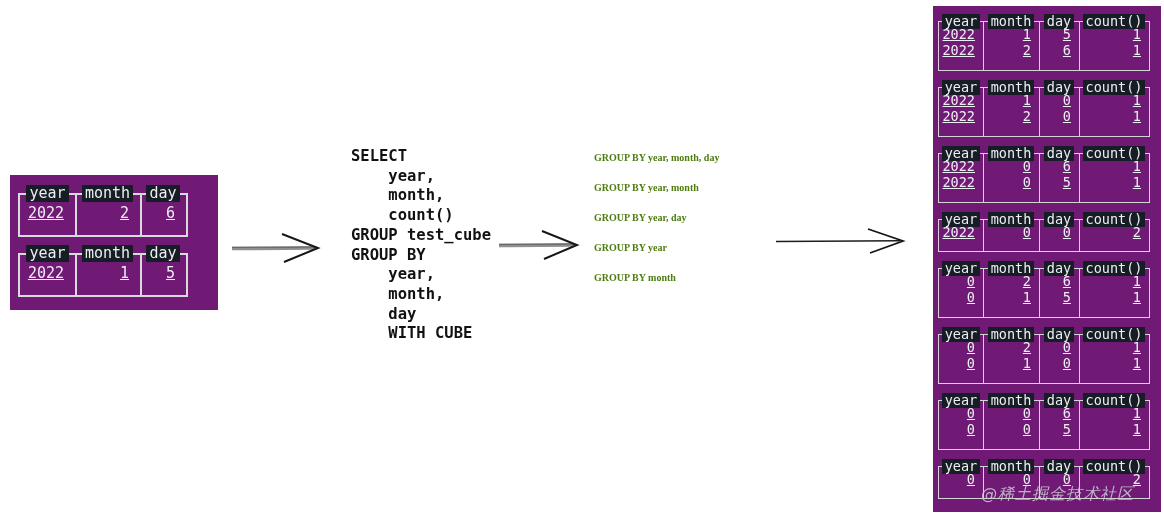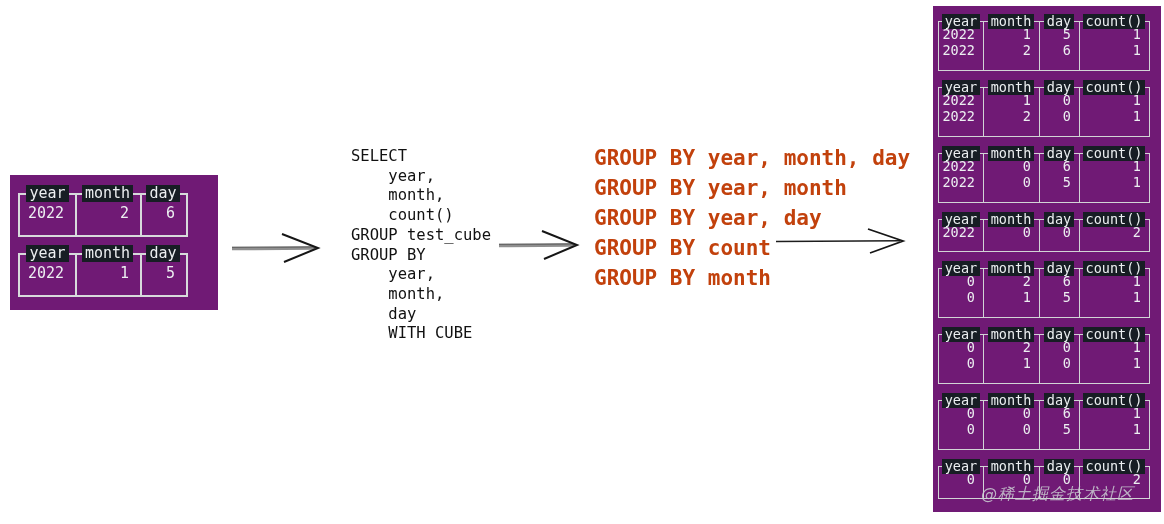--- a/index.html
+++ b/index.html
@@ -21,31 +21,31 @@
   .vsep{position:absolute;top:0;bottom:0;background:#d8dadc;z-index:1;}
   .lt .vsep{width:2px;}
   .rt .vsep{width:1px;background:#d2d4d6;}
   .lt .s1{left:55px}.lt .s2{left:120px}
   .rt .s1{left:44px}.rt .s2{left:100px}.rt .s3{left:140px}
   .chhead{position:absolute;left:0;right:0;display:grid;z-index:2;}
   .lt .chhead{top:-10px;grid-template-columns:55px 65px 46px;}
   .rt .chhead{top:-8px;grid-template-columns:44px 56px 40px 70px;}
   .chhead span{justify-self:center;background:#171d24;padding:0 3px;line-height:17px;white-space:nowrap;}
   .rt .chhead span{line-height:15px;}
-  .chbody{position:absolute;left:0;right:16px;display:grid;z-index:1;}
+  .chbody{position:absolute;left:0;right:16px;display:grid;z-index:1;text-decoration:underline;}
   .lt .chbody{top:9px;grid-template-columns:55px 65px 46px;}
   .rt .chbody{top:5px;grid-template-columns:44px 56px 40px 70px;}
   .chbody span{text-align:right;}
   .lt .chbody span{padding-right:11px;line-height:19px;}
   .rt .chbody span{padding-right:8px;line-height:15.5px;}
 
   
-  .sqlcode{position:absolute;left:351px;top:147px;font-size:15.5px;font-weight:400;color:#111;}
+  .sqlcode{position:absolute;left:351px;top:147px;font-size:15.5px;font-weight:700;color:#111;}
   .sqlcode div{white-space:pre;line-height:19.7px;}
-  .glist{position:absolute;left:594px;top:143px;font-size:21px;font-weight:600;color:#c2410c;}
+  .glist{position:absolute;left:594px;top:143px;font-size:10px;font-weight:600;color:#4d7c0f;font-family:Liberation Serif, serif;}
   .glist div{white-space:pre;line-height:30px;}
 
   
   .arrow{position:absolute;}
 
   
   .watermark{
     position:absolute;left:981px;top:484px;z-index:5;
     font-family:"DejaVu Sans","Liberation Sans",sans-serif;
     font-size:16px;letter-spacing:1px;color:rgba(202,206,210,0.85);
@@ -111,21 +111,21 @@
 <svg class="arrow" style="left:497px;top:227px;" width="84" height="36" viewBox="0 0 84 36">
   <line x1="2" y1="18.8" x2="77" y2="18.2" stroke="#8f8f8f" stroke-width="3"></line>
   <line x1="2" y1="17.2" x2="77" y2="16.8" stroke="#3a3a3a" stroke-width="0.9"></line>
   <path d="M45 4 L80 18 L47 32" fill="none" stroke="#161616" stroke-width="2"></path>
 </svg>
 
 <div class="glist">
   <div>GROUP BY year, month, day</div>
   <div>GROUP BY year, month</div>
   <div>GROUP BY year, day</div>
-  <div>GROUP BY count</div>
+  <div>GROUP BY year</div>
   <div>GROUP BY month</div>
 </div>
 
 <svg class="arrow" style="left:775px;top:226px;" width="132" height="30" viewBox="0 0 132 30">
   <line x1="1" y1="15.5" x2="125" y2="14.8" stroke="#1d1d1d" stroke-width="1.6"></line>
   <path d="M93 3 L128 15 L95 27" fill="none" stroke="#161616" stroke-width="1.8"></path>
 </svg>
 
 <div class="panel panel-right">
 

